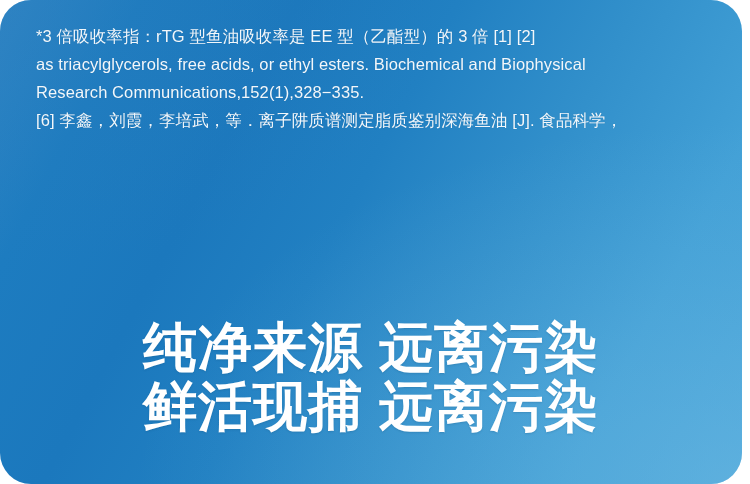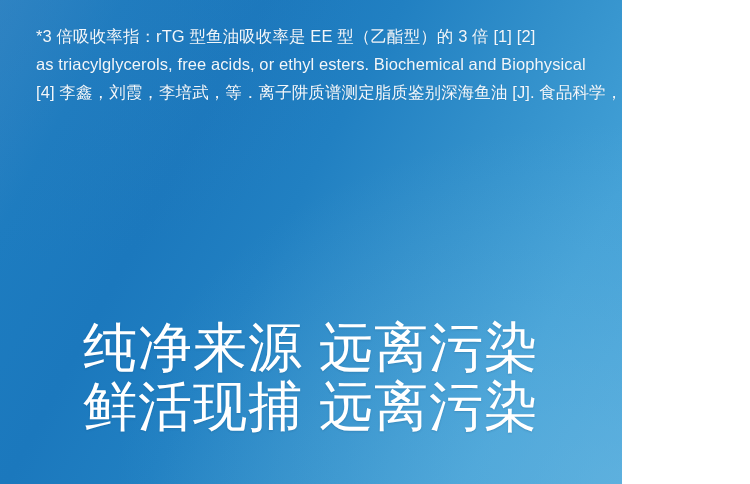--- a/index.html
+++ b/index.html
@@ -8,34 +8,35 @@
   }
   body {
     width: 750px;
     height: 484px;
     overflow: hidden;
     font-family: "Liberation Sans", "DejaVu Sans", sans-serif;
   }
 
   #banner {
     position: relative;
-    width: 622px;
+    width: 742px;
     height: 484px;
     box-sizing: border-box;
     
     background:
       linear-gradient(118deg,
         #2f86c6 0%,
         #1d7cc0 14%,
         #1b78bd 30%,
         #2180c2 46%,
         #3290cb 64%,
         #42a0d6 82%,
         #4aa6da 100%);
     overflow: hidden;
+    border-radius: 31px;
   }
 
   
   #banner::after {
     content: "";
     position: absolute;
     inset: 0;
     background:
       radial-gradient(120% 110% at 100% 100%, rgba(120,190,228,0.42) 0%, rgba(120,190,228,0.16) 38%, rgba(120,190,228,0) 68%),
       radial-gradient(95% 85% at 2% 4%, rgba(46,124,186,0.30) 0%, rgba(46,124,186,0) 60%);
@@ -64,35 +65,36 @@
     position: absolute;
     left: 0;
     right: 0;
     top: 318px;
     z-index: 2;
     text-align: center;
   }
   .headline-line {
     color: #ffffff;
     font-size: 54px;
-    font-weight: normal;
+    font-weight: bold;
     line-height: 59px;
     letter-spacing: 1px;
     text-shadow: 0 1px 2px rgba(18,72,115,0.22);
   }
 </style>
 </head>
 <body>
 
 <div id="banner">
 
   <div id="references">
     <div class="ref-line">*3 倍吸收率指：rTG 型鱼油吸收率是 EE 型（乙酯型）的 3 倍 [1] [2]</div>
     <div class="ref-line">as triacylglycerols, free acids, or ethyl esters. Biochemical and Biophysical</div>
-    <div class="ref-line">[4] 李鑫，刘霞，李培武，等．离子阱质谱测定脂质鉴别深海鱼油 [J]. 食品科学，</div>
+    <div class="ref-line">Research Communications,152(1),328−335.</div>
+    <div class="ref-line">[6] 李鑫，刘霞，李培武，等．离子阱质谱测定脂质鉴别深海鱼油 [J]. 食品科学，</div>
   </div>
 
   <div id="headline">
     <div class="headline-line">纯净来源 远离污染</div>
     <div class="headline-line">鲜活现捕 远离污染</div>
   </div>
 
 </div>
 
 </body></html>

